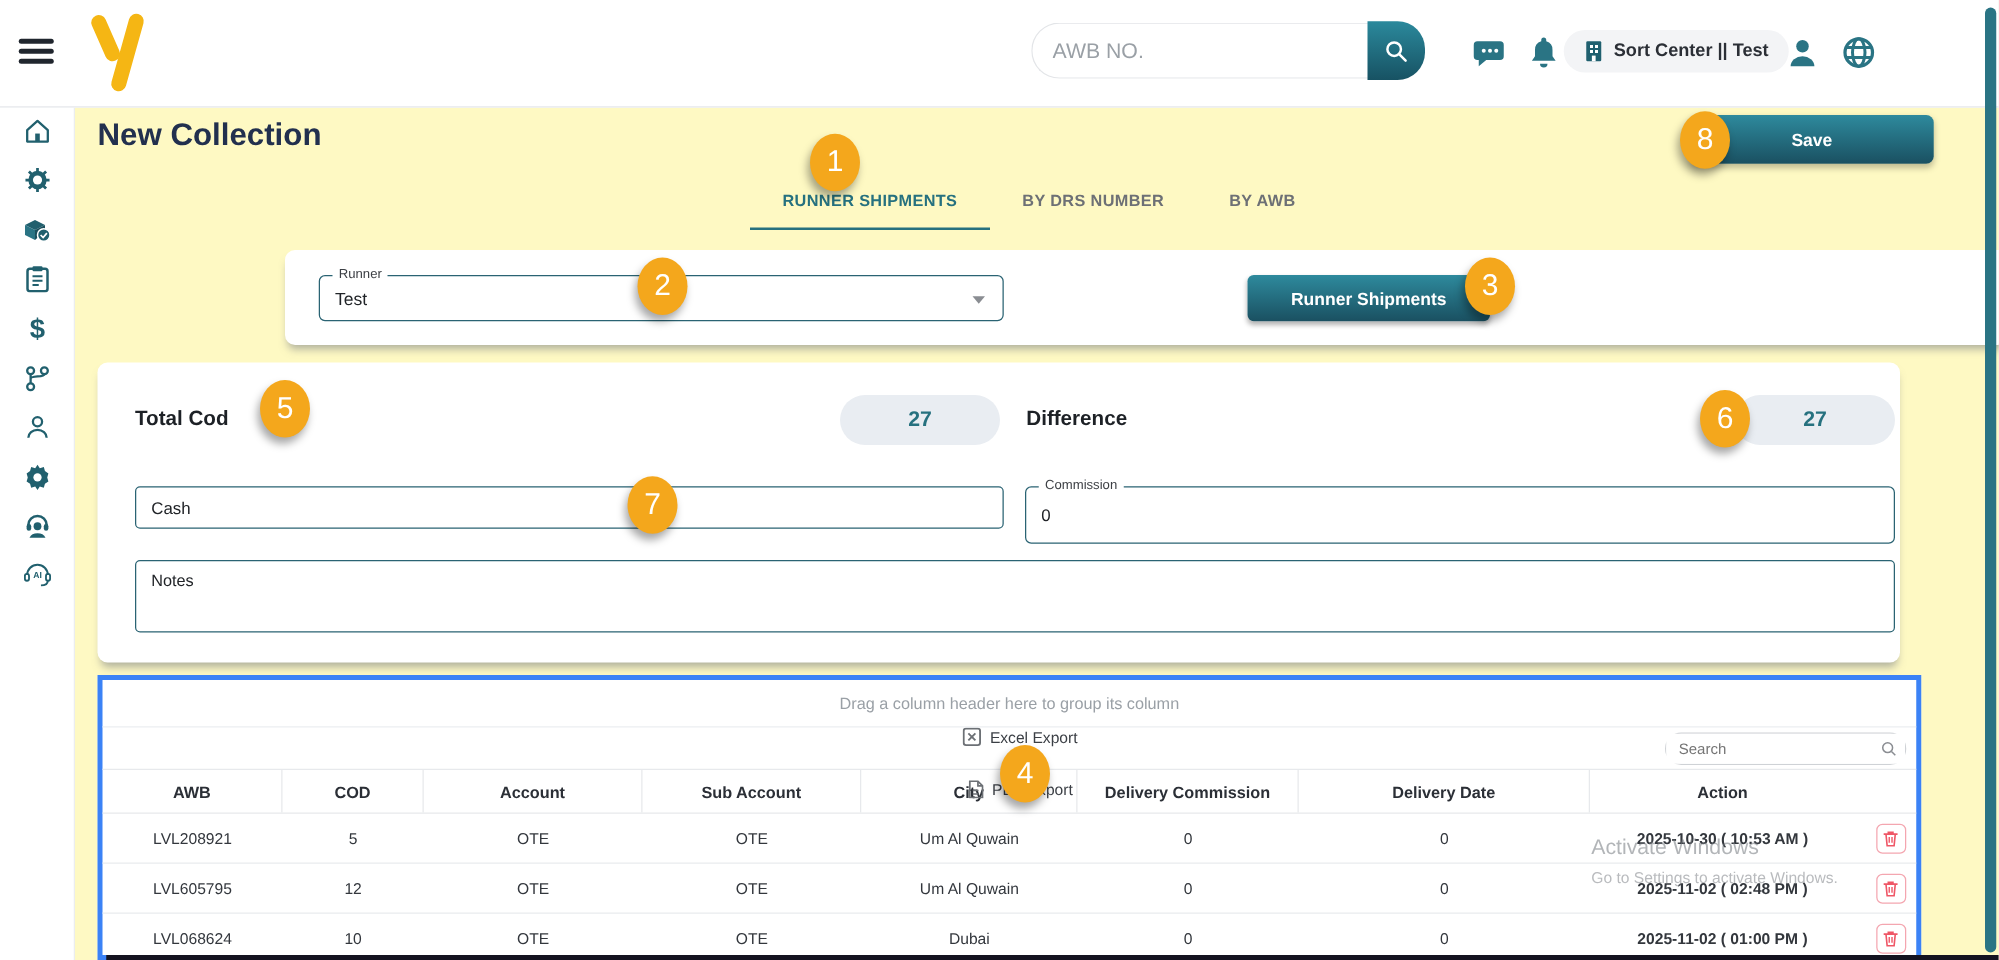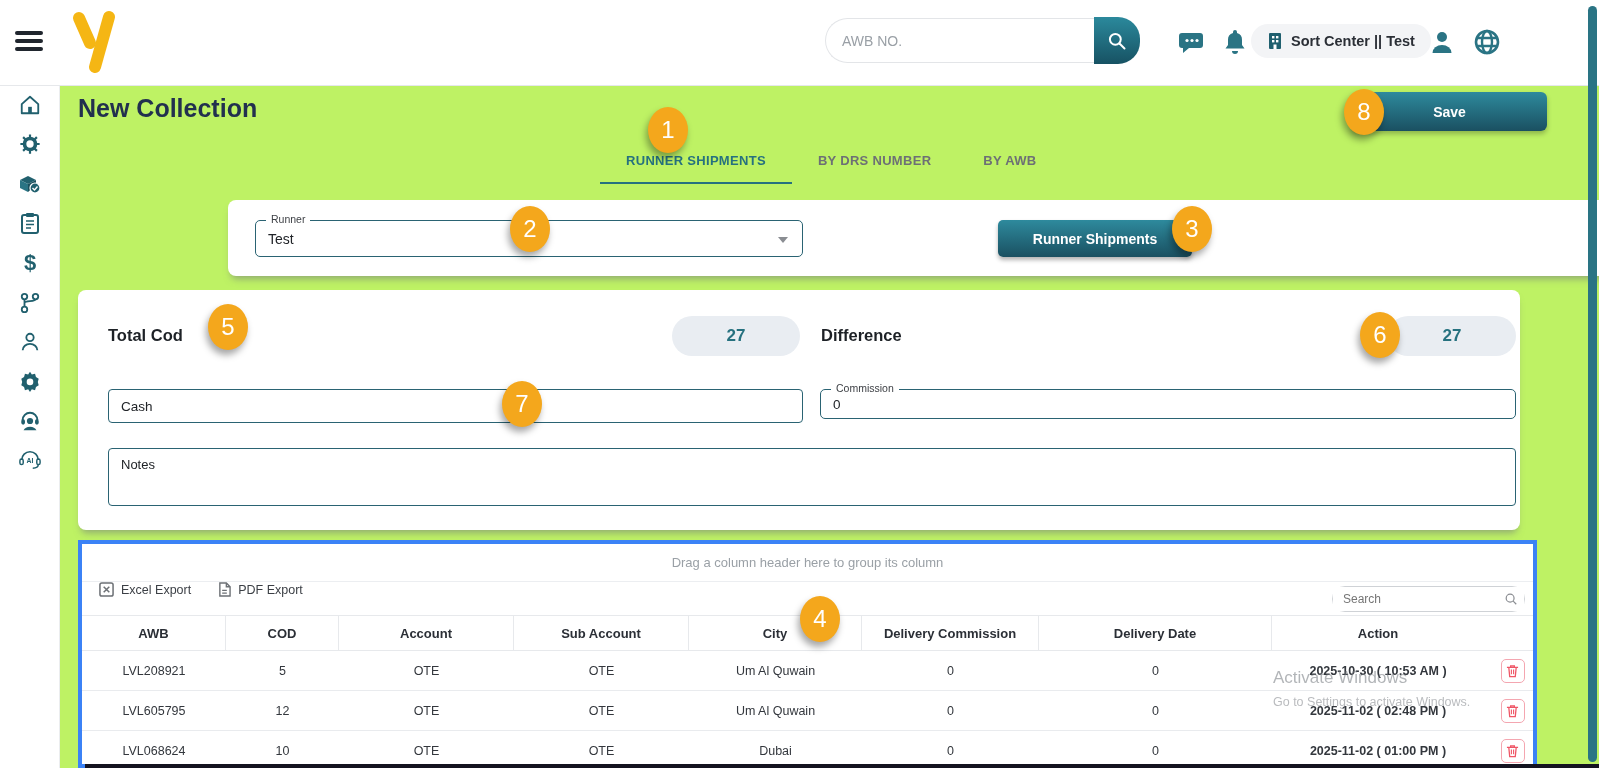--- a/index.html
+++ b/index.html
@@ -5,61 +5,61 @@
   * { box-sizing: border-box; margin: 0; padding: 0; }
   html,body { width:1599px; height:768px; overflow:hidden; }
   body { font-family:"Liberation Sans", sans-serif; background:#edf0f4; position:relative; }
 
   
   .topbar { position:absolute; left:0; top:0; width:1599px; height:86px; background:#ffffff; border-bottom:1px solid #e6e8eb; z-index:5; }
   .hamburger { position:absolute; left:15px; top:31px; width:28px; height:22px; cursor:pointer; }
   .hamburger span { display:block; height:4px; background:#20262e; border-radius:2px; margin-bottom:4px; }
   .logo { position:absolute; left:68px; top:10px; }
   .awb-search { position:absolute; left:825px; top:17px; width:315px; height:47px; }
-  .awb-input { position:absolute; left:0; top:1px; width:278px; height:45px; border:1px solid #e3e5e8; border-right:none; border-radius:24px 0 0 24px; padding:0 16px; font-size:14px; color:#404040; outline:none; background:#fff; }
+  .awb-input { position:absolute; left:0; top:1px; width:278px; height:45px; border:1px solid #e3e5e8; border-right:none; border-radius:24px 0 0 24px; padding:0 16px; font-size:17px; color:#404040; outline:none; background:#fff; }
   .awb-input::placeholder { color:#9aa0a6; }
   .awb-btn { position:absolute; right:0; top:0; width:46px; height:47px; border:none; border-radius:0 22px 22px 0; background:linear-gradient(180deg,#2b899c 0%,#175263 100%); cursor:pointer; display:flex; align-items:center; justify-content:center; }
   .top-ico { position:absolute; top:26px; width:32px; height:32px; display:flex; align-items:center; justify-content:center; cursor:pointer; }
   .chip { position:absolute; left:1251px; top:24px; height:34px; background:#f3f4f6; border-radius:17px; display:flex; align-items:center; gap:8px; padding:0 16px; cursor:pointer; }
   .chip-text { font-size:14.5px; font-weight:700; color:#2b2f36; white-space:nowrap; }
 
   
   .sidebar { position:absolute; left:0; top:86px; width:60px; height:682px; background:#ffffff; border-right:1px solid #ebedef; z-index:4; }
   .side-ico { position:absolute; left:18px; width:24px; height:24px; display:flex; align-items:center; justify-content:center; cursor:pointer; }
 
   
-  .main { position:absolute; left:60px; top:86px; width:1539px; height:682px; background:#bef264; }
+  .main { position:absolute; left:60px; top:86px; width:1539px; height:682px; background:#fef9c3; }
   .page-title { position:absolute; left:18px; top:8px; font-size:25px; font-weight:700; color:#22304e; }
   .save-btn { position:absolute; left:1292px; top:6px; width:195px; height:39px; border:none; border-radius:6px; background:linear-gradient(180deg,#2e8a9d 0%,#1a5061 100%); color:#fff; font-weight:700; font-size:14px; cursor:pointer; box-shadow:0 3px 5px rgba(0,0,0,.25); font-family:"Liberation Sans",sans-serif; }
 
   .tabs { position:absolute; left:540px; top:67px; display:flex; }
   .tab { padding:0 26px 14px 26px; font-size:13px; font-weight:600; letter-spacing:.3px; color:#6d7075; cursor:pointer; border-bottom:2.5px solid transparent; }
   .tab.active { color:#26717f; border-bottom-color:#26717f; }
 
   .card { background:#fff; border-radius:8px; box-shadow:0 6px 7px -3px rgba(110,115,125,.55); position:absolute; }
   .runner-card { left:168px; top:114px; width:1392px; height:76px;padding-left:36px; }
   .outlined { position:absolute; border:1px solid #2a6373; border-radius:5px; background:#fff; }
   .outlined .notch { position:absolute; top:-8px; left:10px; background:#fff; padding:0 5px; font-size:10.5px; color:#3c3f44; }
   .outlined .val { position:absolute; left:12px; top:50%; transform:translateY(-50%); font-size:14px; color:#212428; }
   .runner-select { left:27px; top:20px; width:548px; height:37px; cursor:pointer; }
   .caret { position:absolute; right:14px; top:16px; width:0; height:0; border-left:5px solid transparent; border-right:5px solid transparent; border-top:6px solid #8a8d92; }
   .runner-btn { position:absolute; left:770px; top:20px; width:194px; height:37px; border:none; border-radius:5px; background:linear-gradient(180deg,#2e8a9d 0%,#1a5061 100%); color:#fff; font-weight:700; font-size:14px; cursor:pointer; box-shadow:0 3px 4px rgba(0,0,0,.3); font-family:"Liberation Sans",sans-serif; }
 
   .summary-card { left:18px; top:204px; width:1442px; height:240px; }
   .sum-label { position:absolute; font-size:16.5px; font-weight:700; color:#1d2126; }
   .pill { position:absolute; width:128px; height:40px; background:#e9edf2; border-radius:20px; display:flex; align-items:center; justify-content:center; font-size:17px; font-weight:700; color:#26717f; }
   .cash-input { position:absolute; left:30px; top:99px; width:695px; height:34px; border:1px solid #2a6373; border-radius:4px; padding:0 12px; font-size:13.5px; color:#212428; outline:none; font-family:"Liberation Sans",sans-serif; }
-  .commission-box { left:742px; top:99px; width:696px; height:30px; }
+  .commission-box { left:742px; top:99px; width:696px; height:46px; }
   .commission-input { position:absolute; left:0; top:0; width:100%; height:100%; border:none; outline:none; border-radius:5px; padding:0 12px; font-size:13.5px; color:#212428; font-family:"Liberation Sans",sans-serif; background:transparent; }
   .notes-area { position:absolute; left:30px; top:158px; width:1408px; height:58px; border:1px solid #2a6373; border-radius:4px; padding:8px 12px; font-size:13px; color:#212428; resize:none; outline:none; font-family:"Liberation Sans",sans-serif; background:#fff; }
 
   
   .table-panel { position:absolute; left:18px; top:454px; width:1459px; height:228px; background:#fff; border:4px solid #3b82f6; }
   .group-hint { height:38px; display:flex; align-items:center; justify-content:center; font-size:13px; color:#9aa0a6; border-bottom:1px solid #eceef1; cursor:default; }
-  .grid-toolbar { position:relative; height:33px; display:flex; align-items:flex-start; padding-left:17px; gap:27px; }
+  .grid-toolbar { position:relative; height:33px; display:flex; align-items:center; padding-left:17px; gap:27px;flex-direction:column; }
   .export-btn { display:flex; align-items:center; gap:7px; font-size:12.5px; color:#3b3f45; cursor:pointer; }
   .tbl-search { position:absolute; right:8px; top:4px; width:193px; height:26px; border:1px solid #cfd2d6; border-radius:13px; }
   .tbl-search input { width:100%; height:100%; border:none; outline:none; padding:0 26px 0 10px; font-size:12px; color:#333; border-radius:3px; font-family:"Liberation Sans",sans-serif; }
   .tbl-search .mag { position:absolute; right:6px; top:5px; }
   .thead, .trow { display:grid; grid-template-columns:144px 113px 175px 175px 173px 177px 233px 212px 57px; }
   .thead { height:36px; border-top:1px solid #e7e9ec; border-bottom:1px solid #e7e9ec; }
   .thead > div { display:flex; align-items:center; justify-content:center; font-size:13px; font-weight:700; color:#2b2f36; border-right:1px solid #e7e9ec; cursor:pointer; }
   .thead > div:last-child { border-right:none; }
   .trow { height:40px; border-bottom:1px solid #e9ebee; }
   .trow > div { display:flex; align-items:center; justify-content:center; font-size:12.5px; color:#33373d; }

